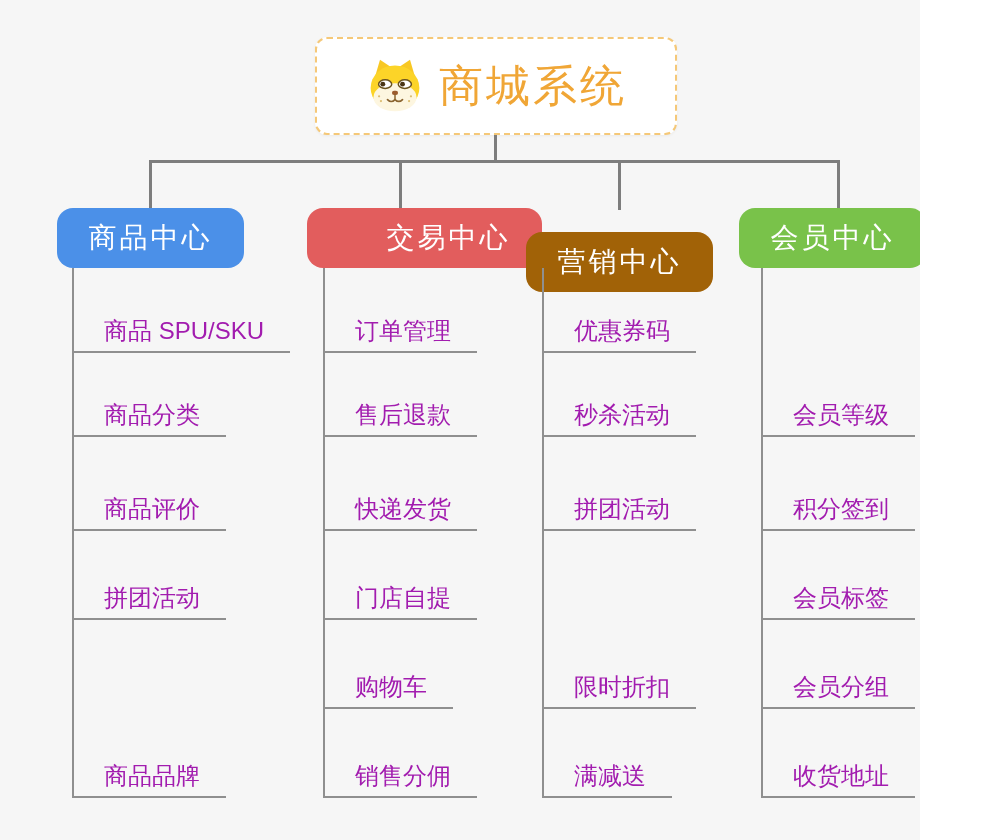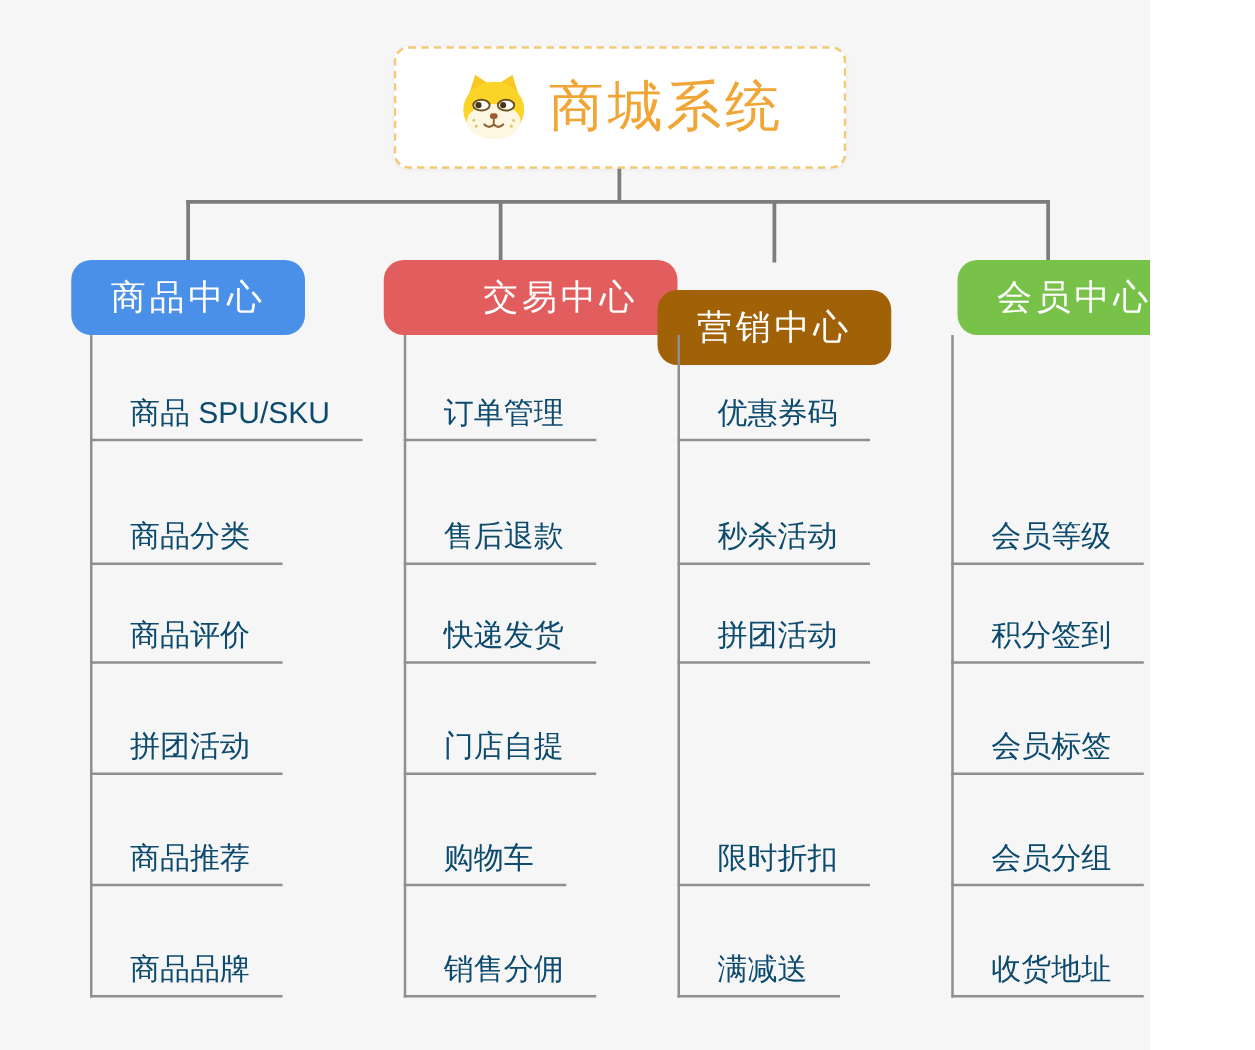--- a/index.html
+++ b/index.html
@@ -35,35 +35,35 @@
   .rail{left:149px;top:160px;width:691px;height:3px;}
   .drop{top:160px;width:3px;height:50px;}
   .drop.d0{left:149px}.drop.d1{left:399px}.drop.d2{left:618px}.drop.d3{left:837px}
   
   .branch{
     position:absolute;top:208px;width:187px;height:60px;
     border-radius:16px;
     display:flex;align-items:center;justify-content:center;
     color:#ffffff;font-size:28px;letter-spacing:3px;white-space:nowrap;
   }
-  .branch.b0{left:57px}.branch.b1{left:307px}.branch.b2{left:526px}.branch.b3{left:766px}
+  .branch.b0{left:57px}.branch.b1{left:307px}.branch.b2{left:526px}.branch.b3{left:739px}
   
   .spine{position:absolute;top:268px;width:2px;height:530px;background:#8f8f8f;}
   .spine.c0{left:72px}.spine.c1{left:323px}.spine.c2{left:542px}.spine.c3{left:761px}
   
   .item{
     position:absolute;
     display:inline-block;
-    font-size:24px;line-height:26px;color:#0c4a6e;
+    font-size:24px;line-height:26px;color:#a21caf;
     padding:0 26px 7px 32px;
     border-bottom:2px solid #8f8f8f;
     white-space:nowrap;
   }
   .item.c0{left:72px}.item.c1{left:323px}.item.c2{left:542px}.item.c3{left:761px}
-  .item.r0{top:318px}.item.r1{top:417px}.item.r2{top:496px}
+  .item.r0{top:318px}.item.r1{top:402px}.item.r2{top:496px}
   .item.r3{top:585px}.item.r4{top:674px}.item.r5{top:763px}
 </style>
 </head>
 <body>
 
 <div class="canvas" style="background-color: rgb(246, 246, 246);">
 
   <div class="root-node">
     <svg class="root-icon" viewBox="0 0 64 58" xmlns="http://www.w3.org/2000/svg">
       <polygon points="11,18 16,1 28,9" fill="#f8c823"></polygon>
@@ -99,21 +99,20 @@
 
   <div class="spine c0"></div>
   <div class="spine c1"></div>
   <div class="spine c2"></div>
   <div class="spine c3"></div>
 
   <div class="item c0 r0">商品 SPU/SKU</div>
   <div class="item c0 r1">商品分类</div>
   <div class="item c0 r2">商品评价</div>
   <div class="item c0 r3">拼团活动</div>
-  <div class="item c0 r4">商品推荐</div>
   <div class="item c0 r5">商品品牌</div>
 
   <div class="item c1 r0">订单管理</div>
   <div class="item c1 r1">售后退款</div>
   <div class="item c1 r2">快递发货</div>
   <div class="item c1 r4">购物车</div>
   <div class="item c1 r3">门店自提</div>
   <div class="item c1 r5">销售分佣</div>
 
   <div class="item c2 r0">优惠券码</div>

